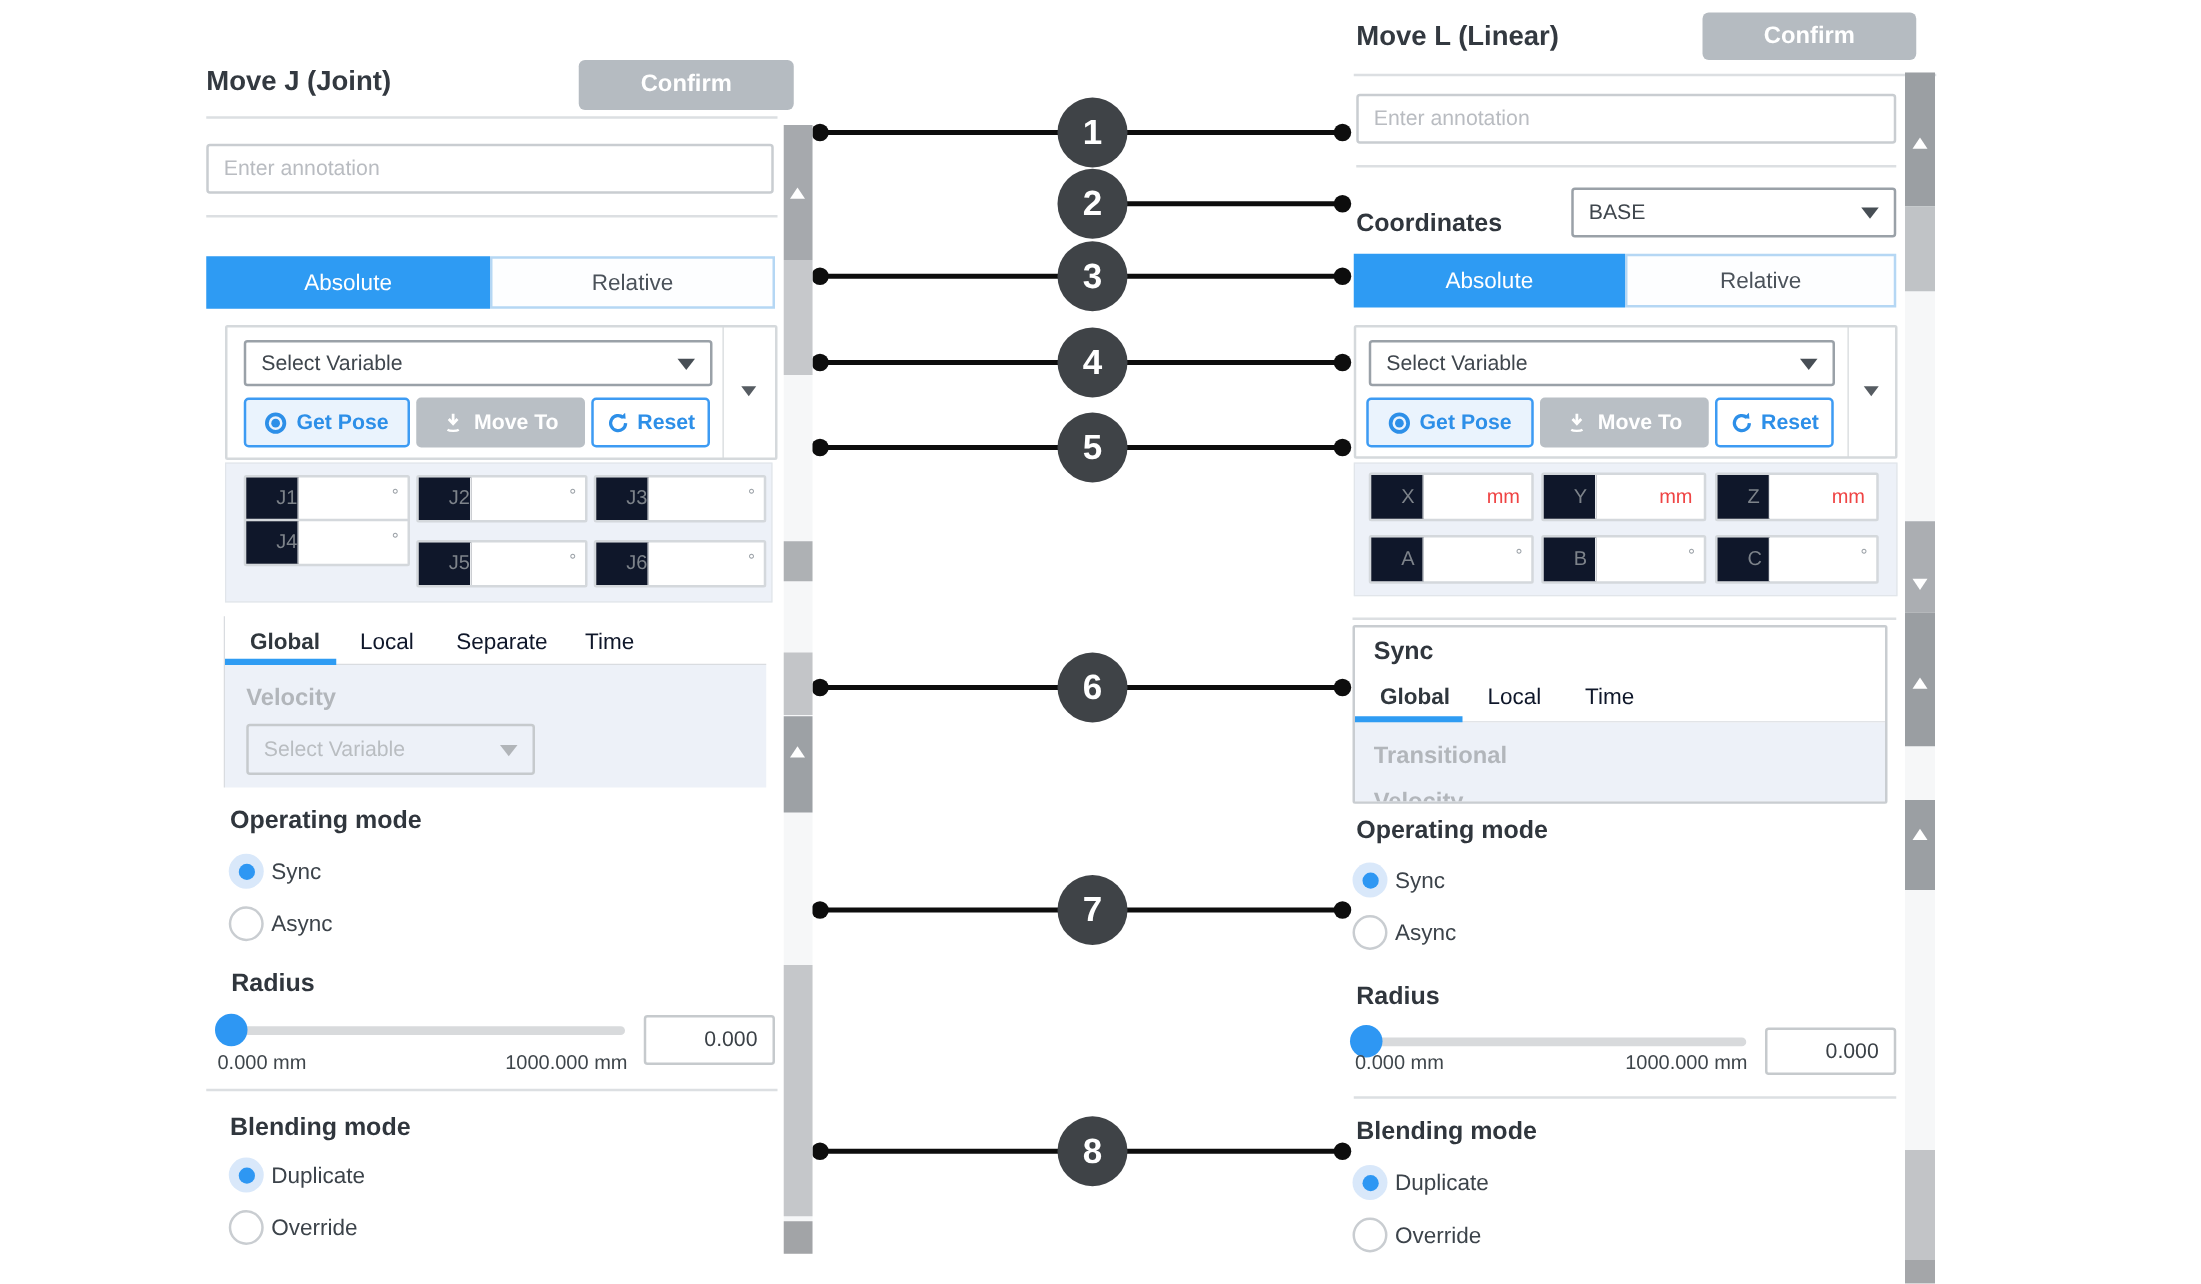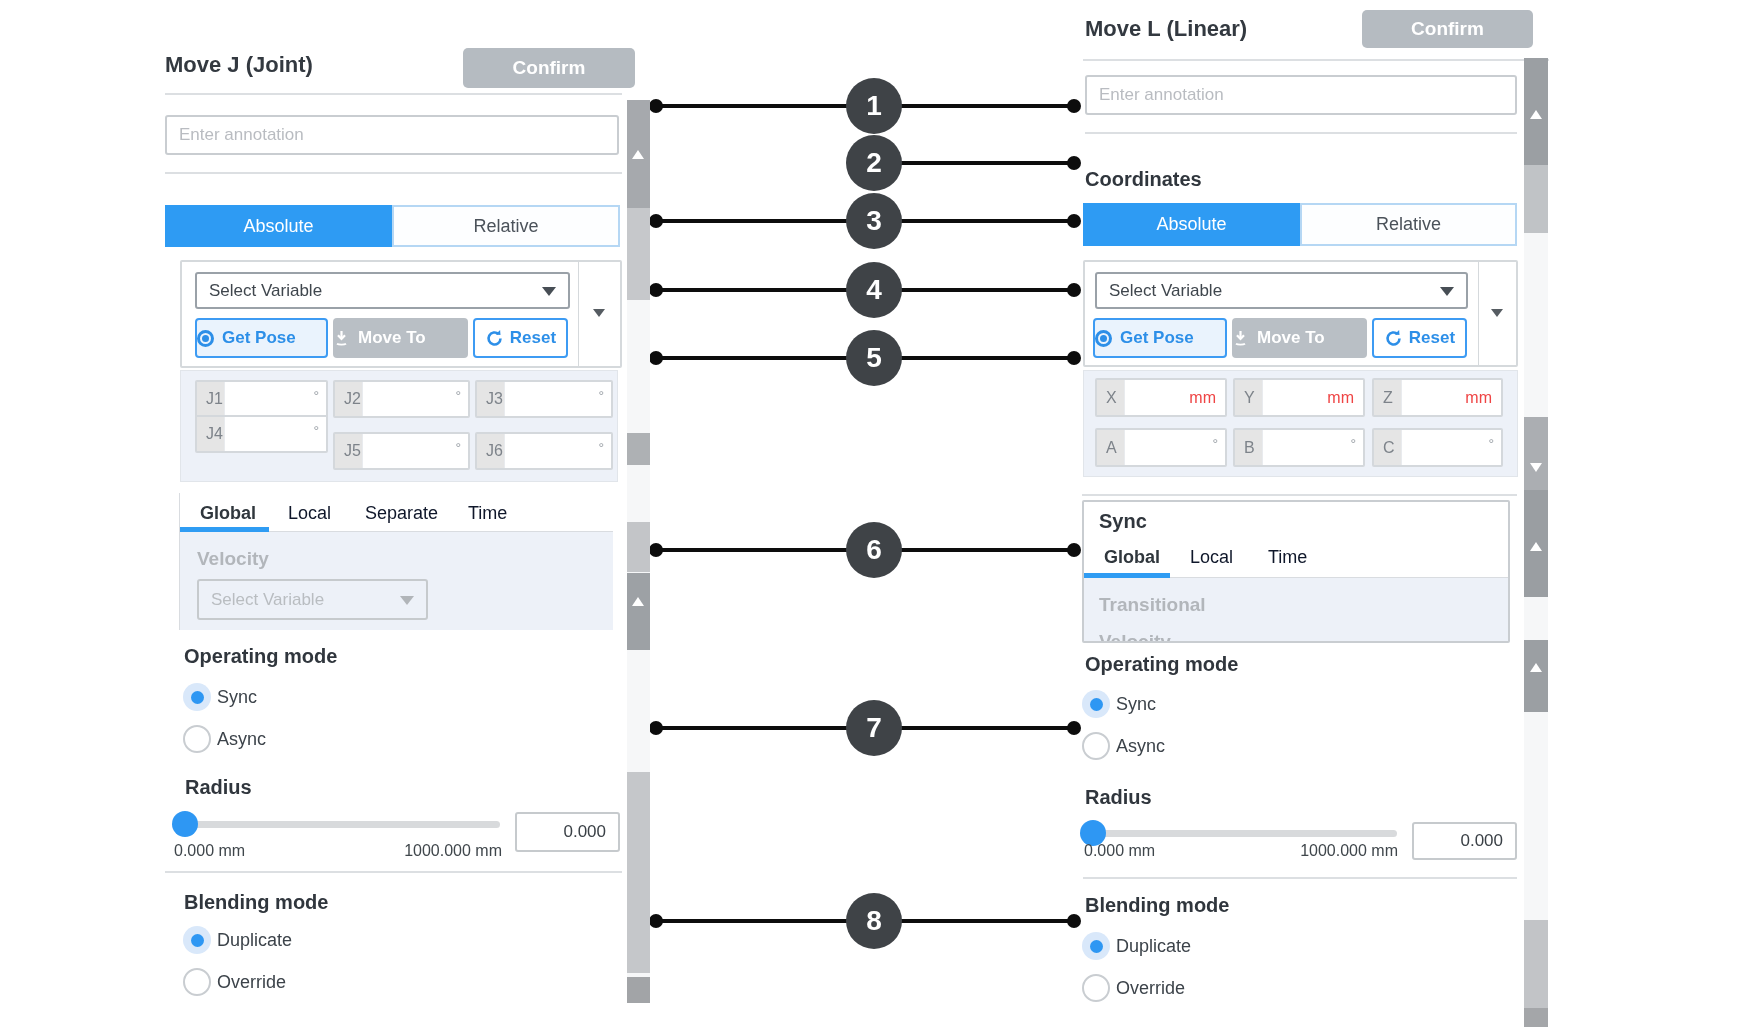--- a/index.html
+++ b/index.html
@@ -11,28 +11,28 @@
 .divider{background:#dcdfe2;height:2px}
 .text-input{border:2px solid #c9cdd1;border-radius:3px;background:#fff;font-size:17px;color:#3f464d;padding-left:12px;outline:none}
 .text-input::placeholder{color:#b9bcc1}
 .tab-blue{background:#2e9bf3;color:#fff;font-size:18px;display:flex;align-items:center;justify-content:center}
 .tab-white{background:#fdfeff;border:2px solid #b5d7f4;color:#4b525a;font-size:18px;display:flex;align-items:center;justify-content:center}
 .box{border:2px solid #d5d9dc;border-radius:2px;background:#fff}
 .dropdown{border:2px solid #9aa1a8;border-radius:3px;background:#fff;display:flex;align-items:center;padding:0 12px;font-size:17px;color:#3f464d}
 .caret{position:absolute;right:12px;top:50%;margin-top:-4px;width:0;height:0;border-left:7px solid transparent;border-right:7px solid transparent;border-top:9px solid #474e55}
 .caret.dis{border-top-color:#b1b5b9}
 .caret-sm{width:0;height:0;border-left:6px solid transparent;border-right:6px solid transparent;border-top:8px solid #565c62}
-.btn-blue-light{background:#eaf3fd;border:2px solid #3d9bf3;border-radius:4px;color:#2d8fe8;font-weight:700;font-size:17px;display:flex;align-items:center;justify-content:flex-start}
-.btn-gray{background:#b9bfc5;border-radius:4px;color:#fff;font-weight:700;font-size:17px;display:flex;align-items:center;}
+.btn-blue-light{background:#eaf3fd;border:2px solid #3d9bf3;border-radius:4px;color:#2d8fe8;font-weight:700;font-size:17px;display:flex;align-items:center;justify-content:center}
+.btn-gray{background:#b9bfc5;border-radius:4px;color:#fff;font-weight:700;font-size:17px;display:flex;align-items:center;justify-content:center}
 .btn-white{background:#fff;border:2px solid #3d9bf3;border-radius:4px;color:#2d8fe8;font-weight:700;font-size:17px;display:flex;align-items:center;justify-content:center}
 .gp-icon{width:17px;height:17px;border:3px solid #2d8fe8;border-radius:50%;display:flex;align-items:center;justify-content:center;margin-right:8px}
 .gp-icon>span{width:7px;height:7px;border-radius:50%;background:#2d8fe8}
 .fields-box{background:#edf1f8;border:1px solid #e1e5ea}
 .field{background:#fff;border:2px solid #d4d8dc;border-radius:2px;display:flex;position:absolute}
-.field-label{width:28px;background:#e5e5e5;color:#7d838a;font-size:16px;display:flex;align-items:center;padding-left:9px;border-right:1px solid #e9ebee}
+.field-label{width:42px;background:#0f172a;color:#7d838a;font-size:16px;display:flex;align-items:center;padding-left:24px;border-right:1px solid #e9ebee}
 .unit-deg{position:absolute;right:7px;top:6px;font-size:14px;color:#9ba1a7}
 .unit-mm{position:absolute;right:9px;top:50%;transform:translateY(-50%);font-size:16px;color:#ef4444}
 .section-h{font-size:20px;font-weight:700;color:#30363d}
 .subtab{font-size:18px;color:#0f172a}
 .subtab.active{color:#30373d;font-weight:700}
 .muted-h{font-size:19px;font-weight:700;color:#b2b6bb}
 .radio{width:28px;height:28px;border-radius:50%;position:absolute}
 .radio.sel{background:#d9e8fa;display:flex;align-items:center;justify-content:center}
 .radio.sel>span{width:13px;height:13px;border-radius:50%;background:#2e97f3}
 .radio.un{background:#fff;border:2px solid #c9cdd1}
@@ -156,20 +156,24 @@
   <div class="radio un" style="left:183px;top:968px"></div>
   <div class="radio-label" style="left:217px;top:972px">Override</div>
 
   <div class="abs panel-title" style="left:1085px;top:16px">Move L (Linear)</div>
   <div class="abs confirm-btn" style="left:1362px;top:10px;width:171px;height:38px">Confirm</div>
   <div class="abs divider" style="left:1083px;top:59px;width:466px"></div>
   <input class="abs text-input" style="left: 1085px; top: 75px; width: 432px; height: 40px;" placeholder="Enter annotation">
   <div class="abs divider" style="left:1085px;top:132px;width:432px"></div>
 
   <div class="abs section-h" style="left:1085px;top:168px">Coordinates</div>
+  <div class="abs dropdown" style="left:1257px;top:150px;width:260px;height:40px">
+    <span>BASE</span>
+    <span class="caret"></span>
+  </div>
 
   <div class="abs tab-blue" style="left:1083px;top:203px;width:217px;height:43px">Absolute</div>
   <div class="abs tab-white" style="left:1300px;top:203px;width:217px;height:43px">Relative</div>
 
   <div class="abs box" style="left:1083px;top:260px;width:435px;height:107px"></div>
   <div class="abs" style="left:1478px;top:261px;width:1px;height:105px;background:#d5d9dc"></div>
   <div class="abs caret-sm" style="left:1491px;top:309px"></div>
   <div class="abs dropdown" style="left:1095px;top:272px;width:373px;height:37px">
     <span>Select Variable</span>
     <span class="caret"></span>

